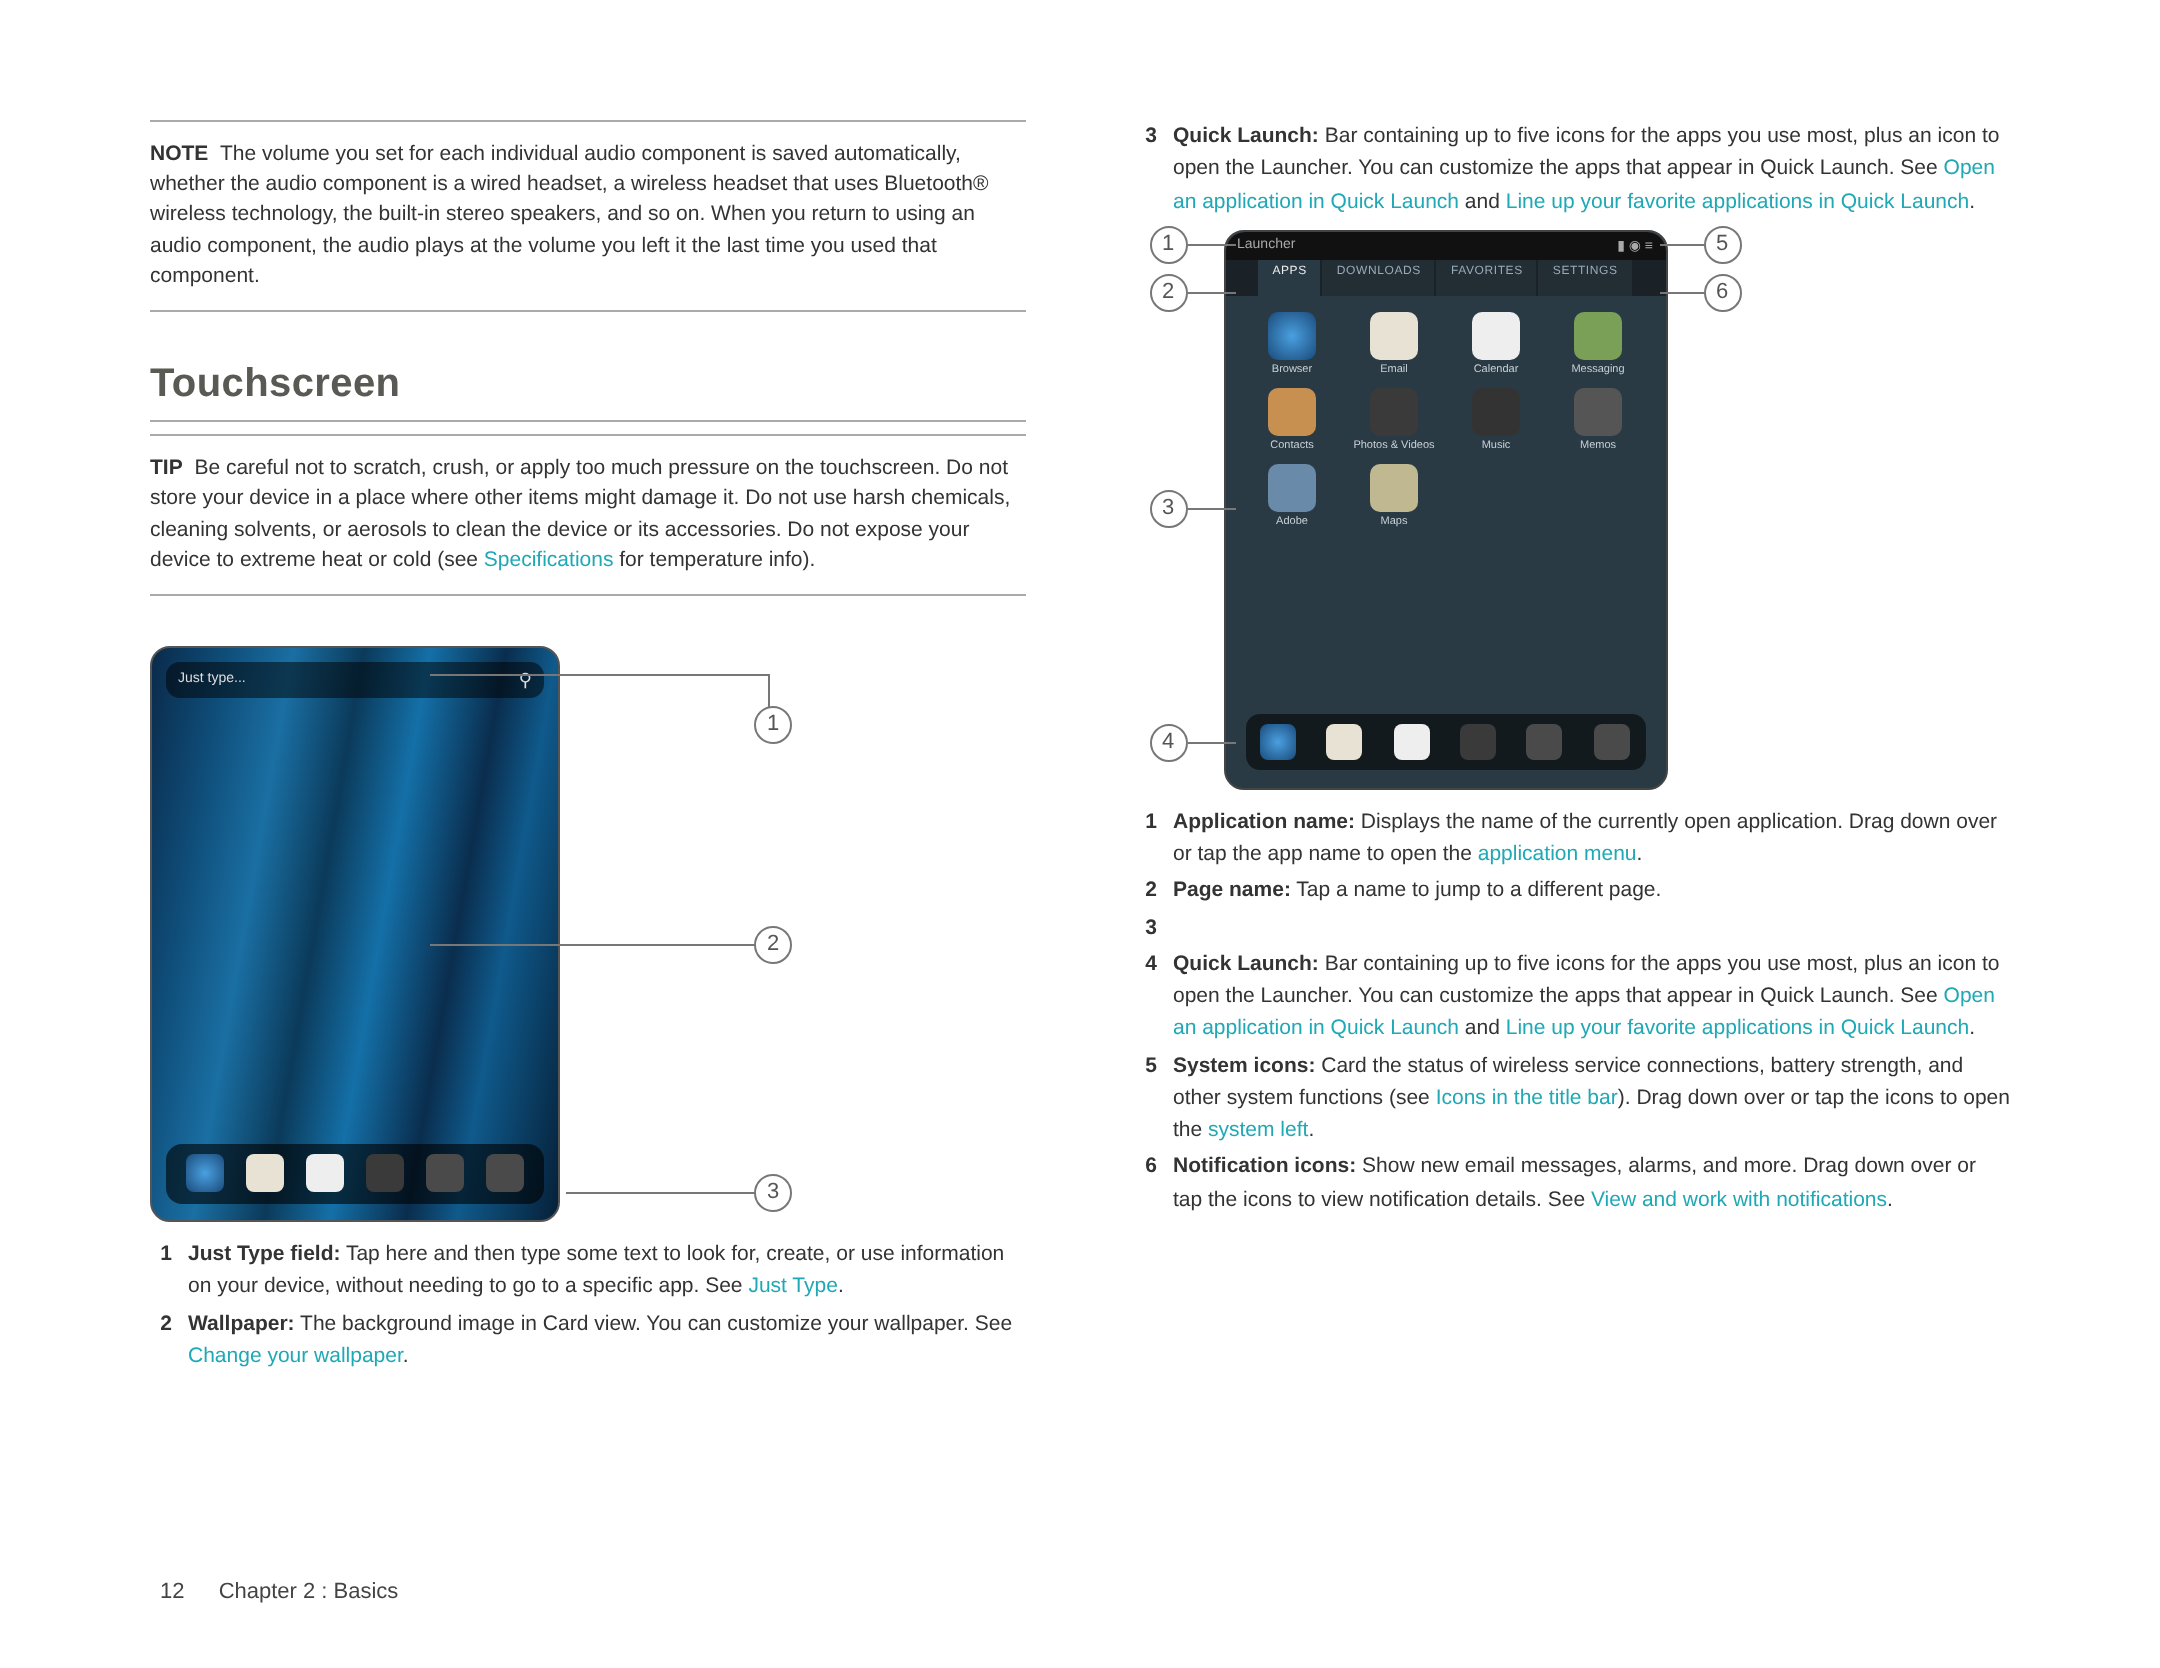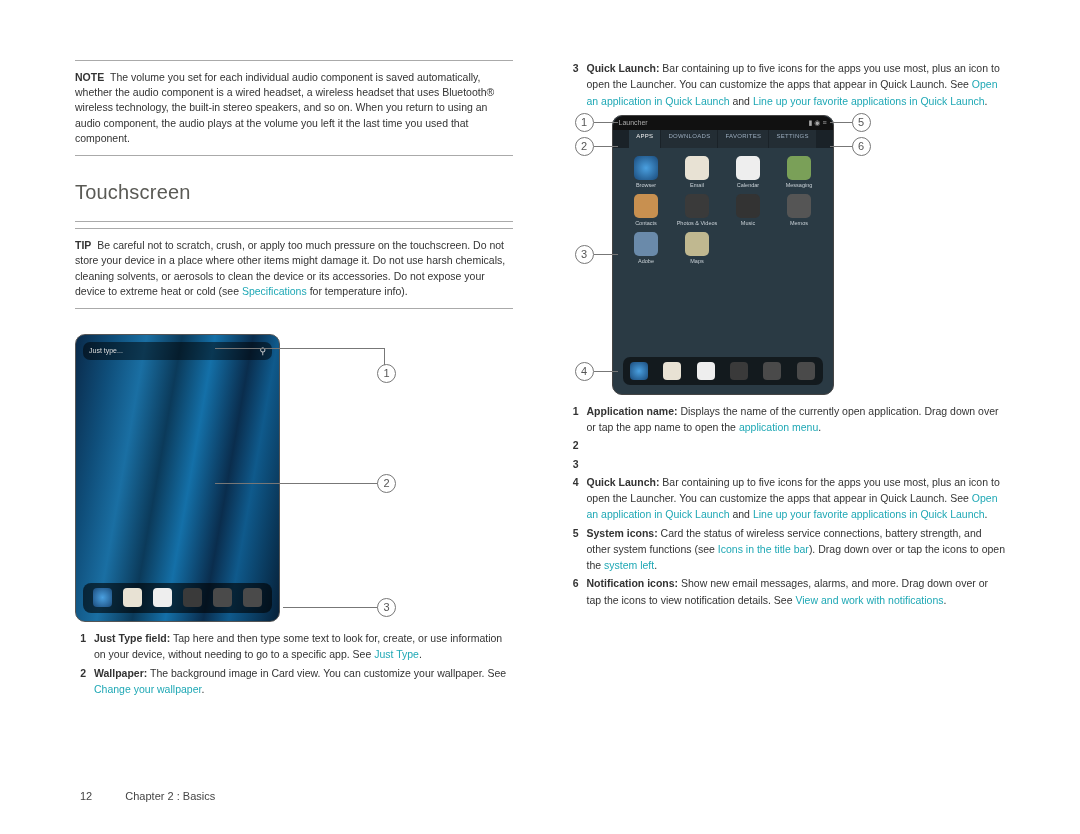--- a/index.html
+++ b/index.html
@@ -11,29 +11,29 @@
     width: 1080px;
     height: 834px;
     padding: 60px 75px 20px 75px;
     position: relative;
   }
   .columns { display: flex; gap: 55px; }
   .col { flex: 1; min-width: 0; }
   .note-box { border-top: 1px solid #aaa; border-bottom: 1px solid #aaa; padding: 9px 0; margin-bottom: 25px; }
   .note-label { font-weight: bold; }
   .note-text { line-height: 1.45; font-size: 10.5px; }
-  h2.section { font-size: 20px; font-weight: 400; color: #5a5a55; margin: 22px 0 6px 0; border-bottom: 1px solid #aaa; padding-bottom: 17px; letter-spacing: 0.2px;}
+  h2.section { font-size: 20px; font-weight: 700; color: #5a5a55; margin: 22px 0 6px 0; border-bottom: 1px solid #aaa; padding-bottom: 6px; letter-spacing: 0.2px;}
   h3.sub { font-size: 12px; font-weight: bold; color: #4a4a46; margin: 18px 0 12px 0; }
   .link { color: #1fa8b5; }
   .callout-list { margin-top: 8px; line-height: 1.55; font-size: 10.5px;}
   .callout-list .row { display: flex; gap: 8px; margin-bottom: 2px; }
   .callout-list .num { font-weight: bold; min-width: 11px; text-align: right; }
   .callout-list .lbl { font-weight: bold; }
   .footer { position: absolute; bottom: 32px; left: 80px; font-size: 11px; color: #444; }
-  .footer .pg { margin-right: 30px; }
+  .footer .pg { margin-right: 14px; }
 
   
   .fig { position: relative; margin-top: 6px; }
   .fig-cv { width: 310px; }
   .device1 {
     width: 205px; height: 288px;
     background: linear-gradient(100deg,#0a2a4a 0%, #0f4e7a 15%, #1a6fa3 28%, #0b3a5a 42%, #1470a8 55%, #0a2d4d 70%, #0f5a8c 80%, #062038 100%);
     border-radius: 10px; position: relative; overflow: hidden; border: 1px solid #555;
   }
   .topbar1 { position: absolute; top: 7px; left: 7px; right: 7px; height: 18px; background: rgba(0,0,0,0.5); border-radius: 7px; display:flex; align-items:center; justify-content:space-between; padding: 0 6px; color:#ddd; font-size:7px;}
@@ -227,20 +227,21 @@
         <div class="bubble b6">6</div>
     </div>
 
     <div class="callout-list">
       <div class="row">
           <span class="num">1</span>
           <div><span class="lbl">Application name:</span><span> Displays the name of the currently open application. Drag down over or tap the app name to open the </span><span class="link">application menu</span><span>.</span></div>
         </div>
       <div class="row">
           <span class="num">2</span>
+          <div><span class="lbl">Page name:</span><span> Tap a name to jump to a different page.</span></div>
         </div>
       <div class="row">
           <span class="num">3</span>
         </div>
       <div class="row">
           <span class="num">4</span>
           <div><span class="lbl">Quick Launch:</span><span> Bar containing up to five icons for the apps you use most, plus an icon to open the Launcher. You can customize the apps that appear in Quick Launch. See </span><span class="link">Open an application in Quick Launch</span><span> and </span><span class="link">Line up your favorite applications in Quick Launch</span><span>.</span></div>
         </div>
       <div class="row">
           <span class="num">5</span>

